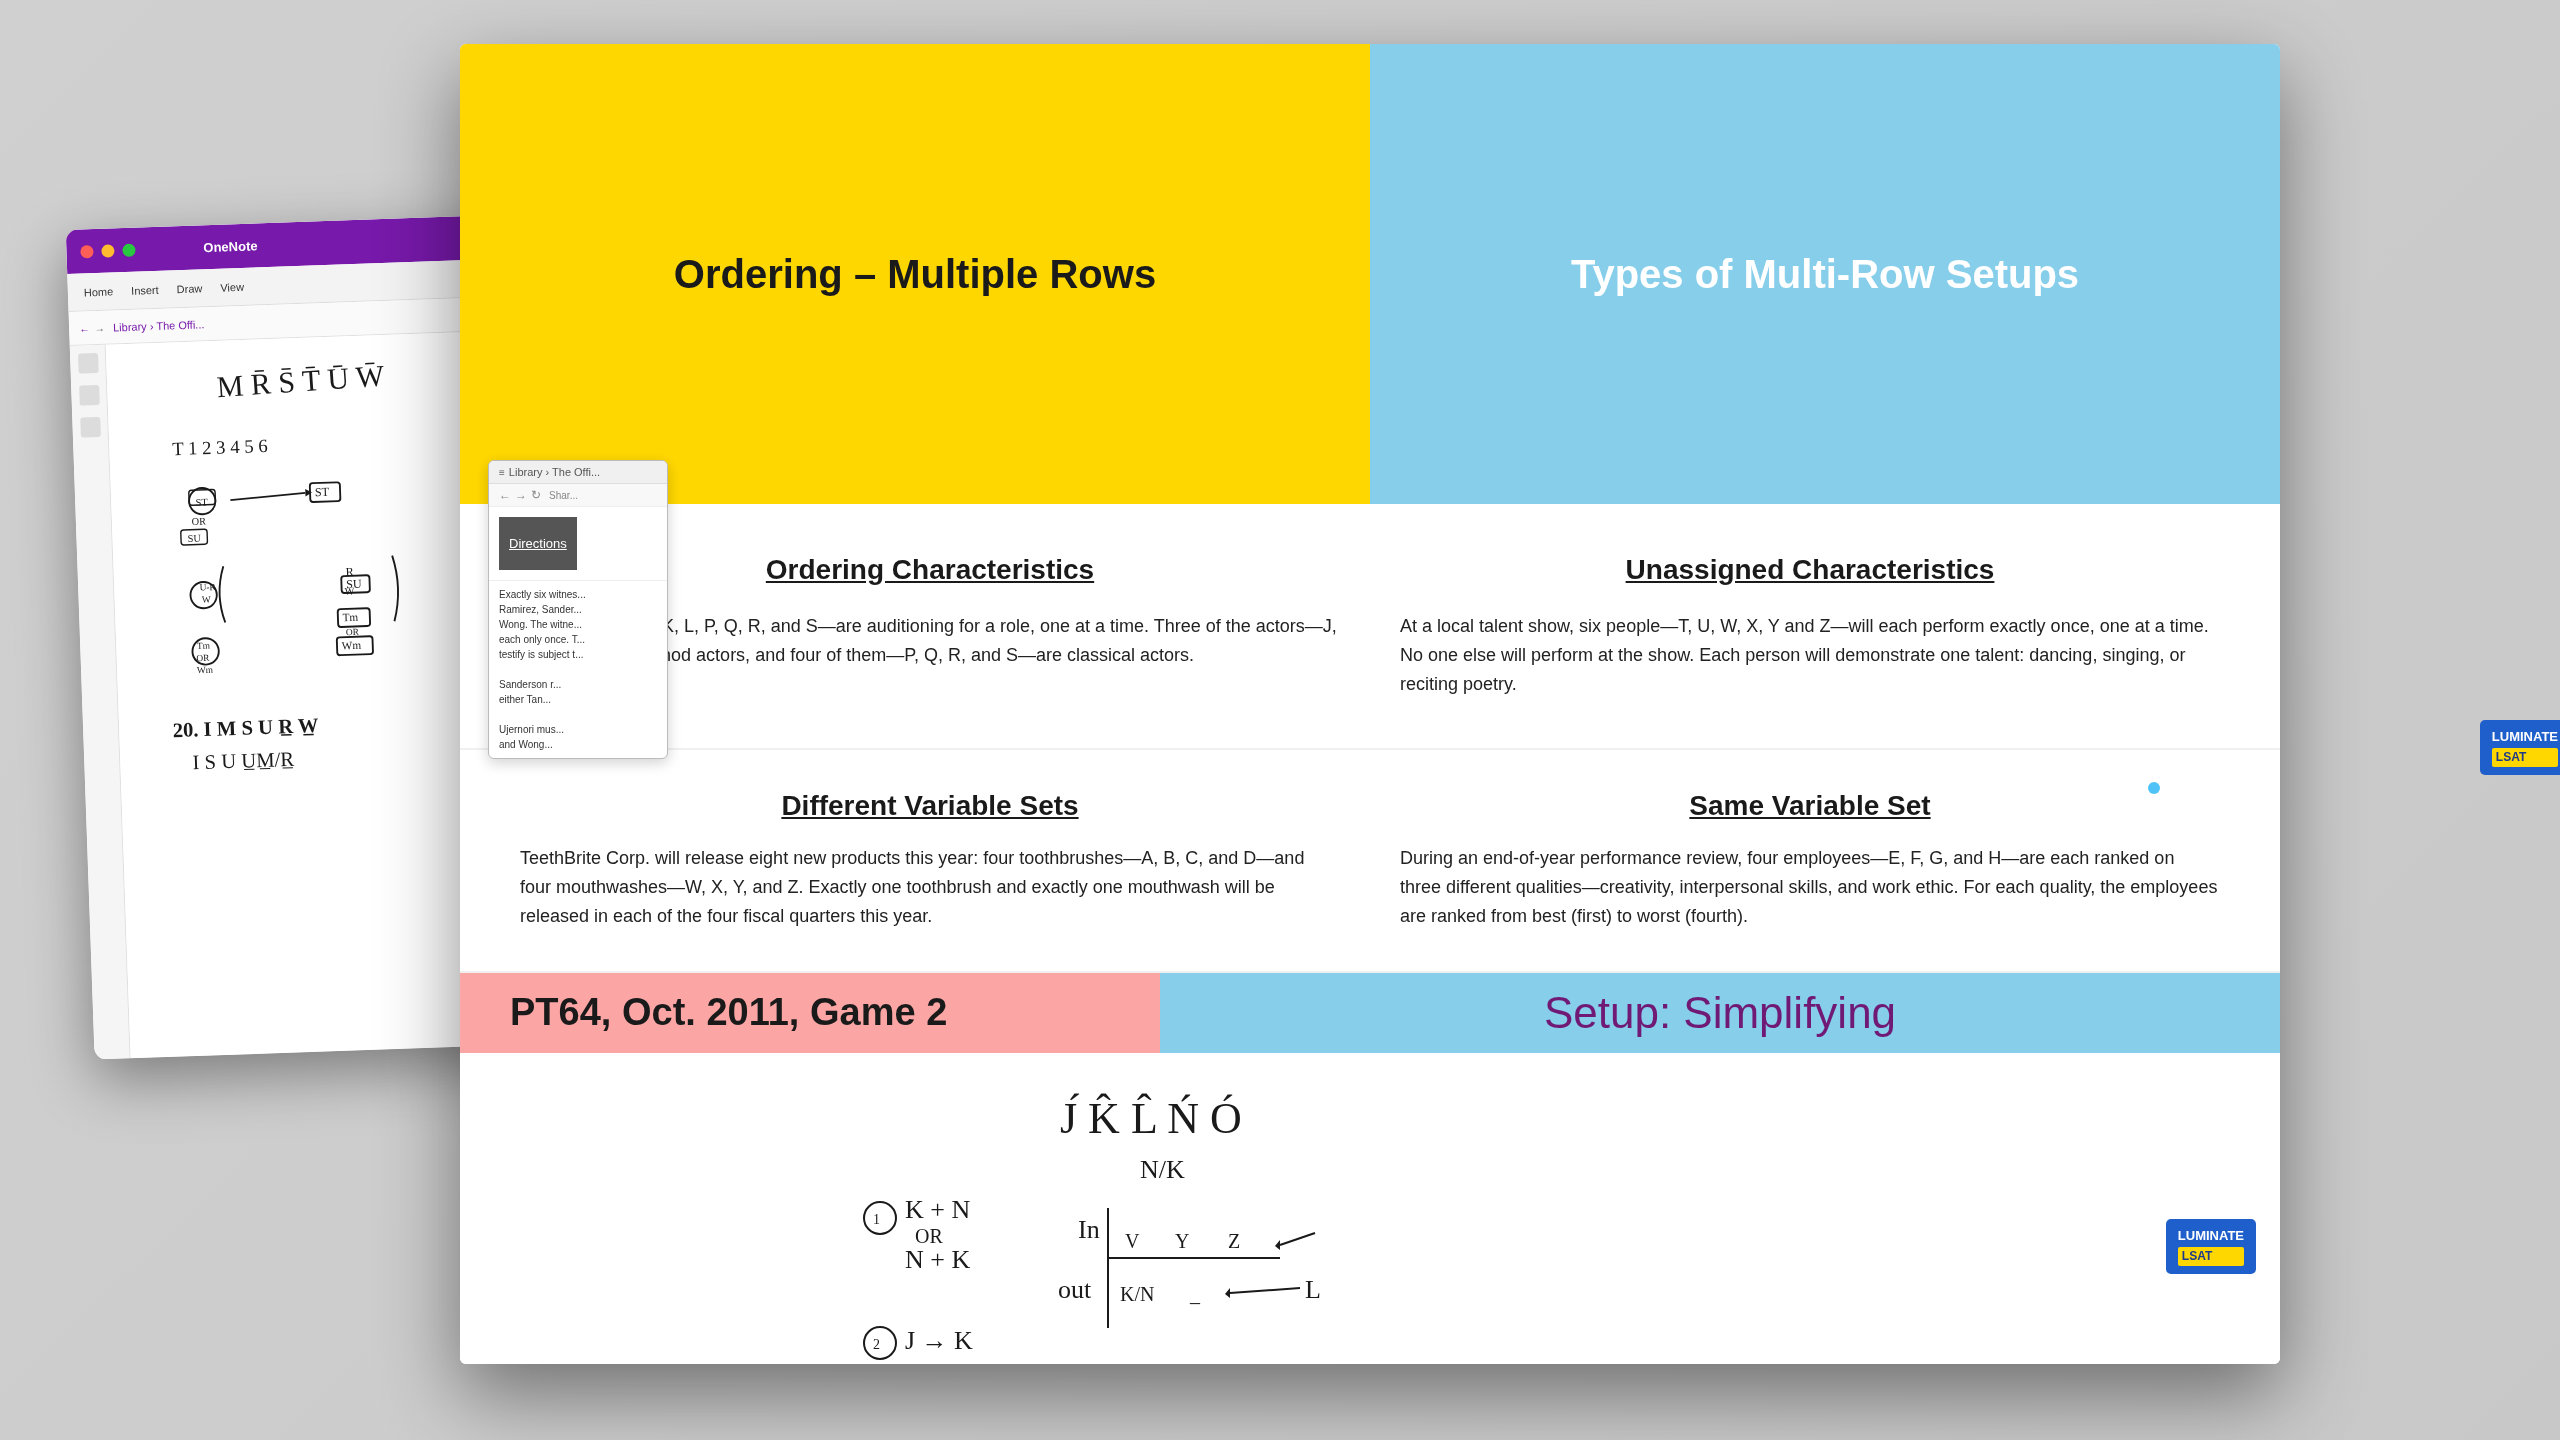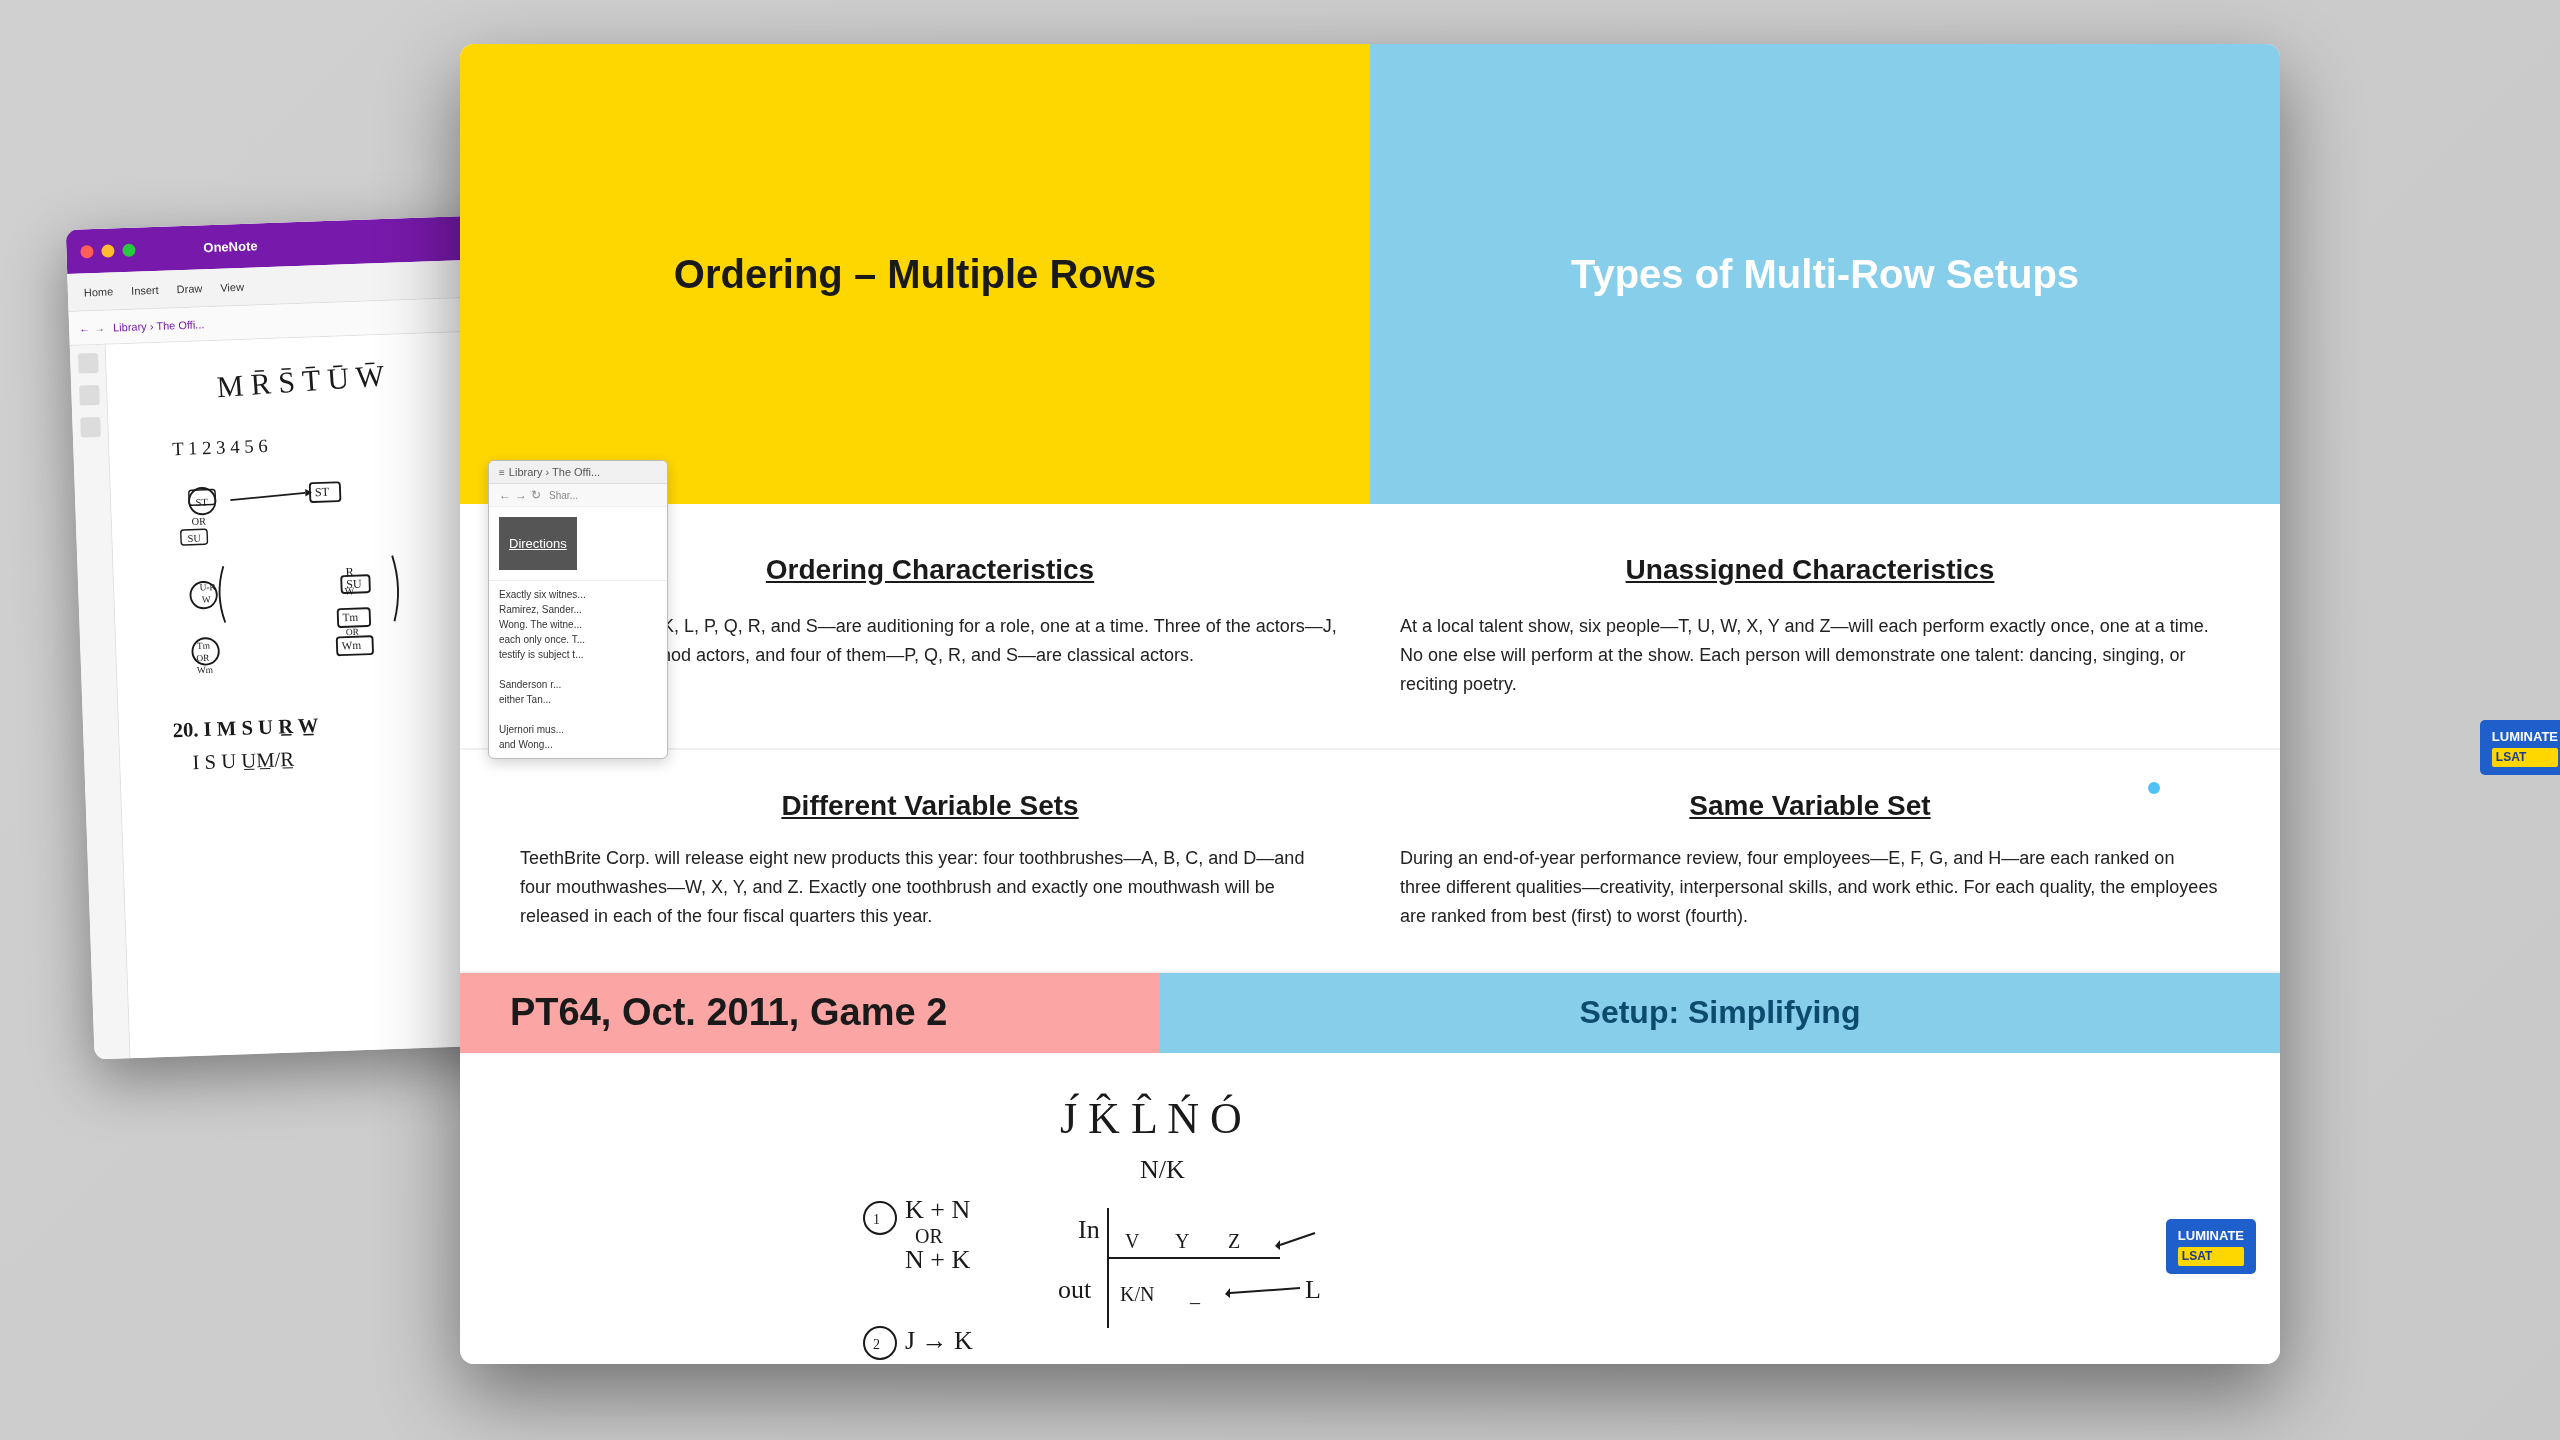--- a/index.html
+++ b/index.html
@@ -113,21 +113,21 @@
     }
 
     
     .main-window {
       position: absolute;
       left: 460px;
       top: 44px;
       width: 1820px;
       height: 1320px;
       background: #fff;
-      border-radius: 14px;
+      border-radius: 6px;
       box-shadow: 0 30px 80px rgba(0,0,0,0.45);
       overflow: hidden;
     }
 
     
     .main-top {
       display: grid;
       grid-template-columns: 1fr 1fr;
       height: 460px;
     }
@@ -234,23 +234,23 @@
       color: #1a1a1a;
     }
 
     .bottom-right {
       background: #87ceeb;
       display: flex;
       align-items: center;
       justify-content: center;
     }
     .bottom-right-title {
-      font-size: 32px;
-      font-weight: 700;
-      color: #0c4a6e;
+      font-size: 44px;
+      font-weight: 400;
+      color: #701a75;
     }
 
     
     .directions-btn {
       display: inline-block;
       background: #555;
       color: #fff;
       font-size: 13px;
       padding: 19px 10px;
       border-radius: 0;

